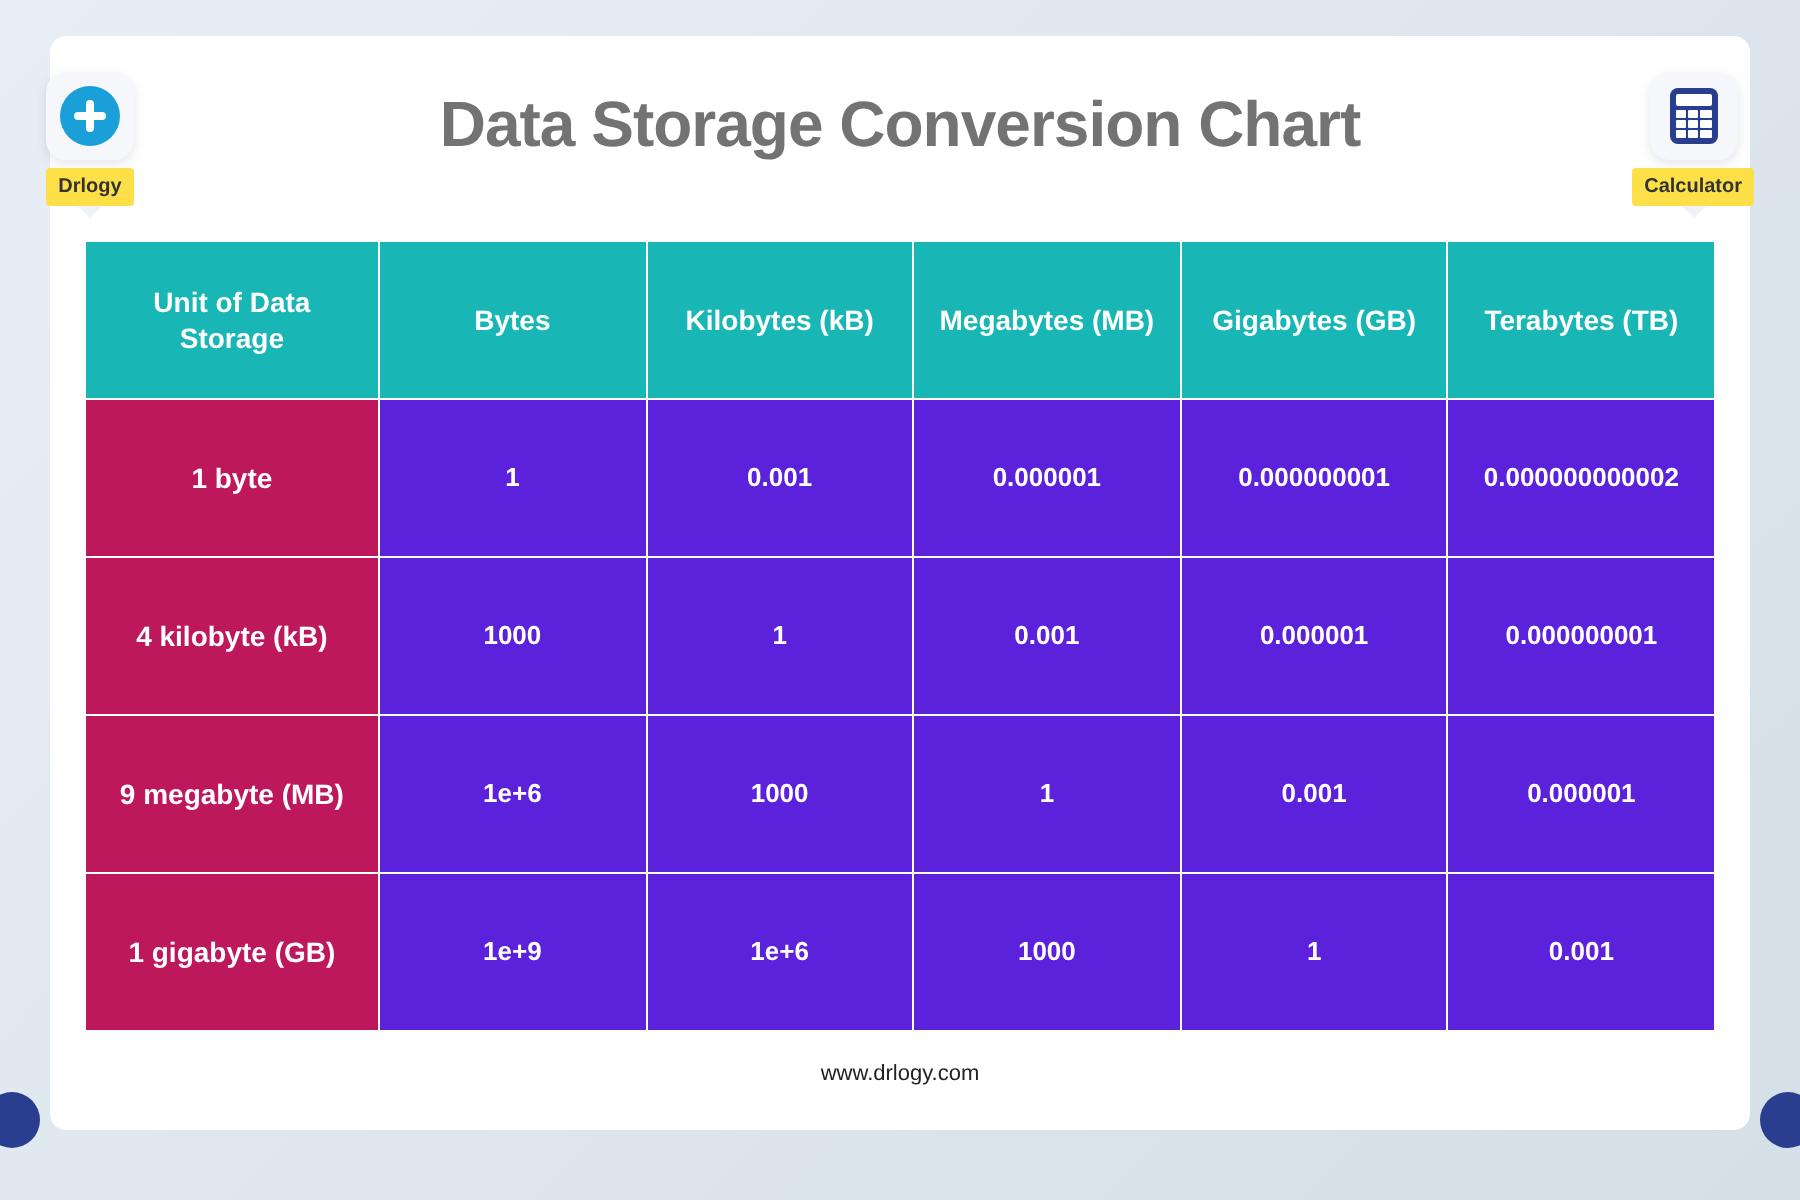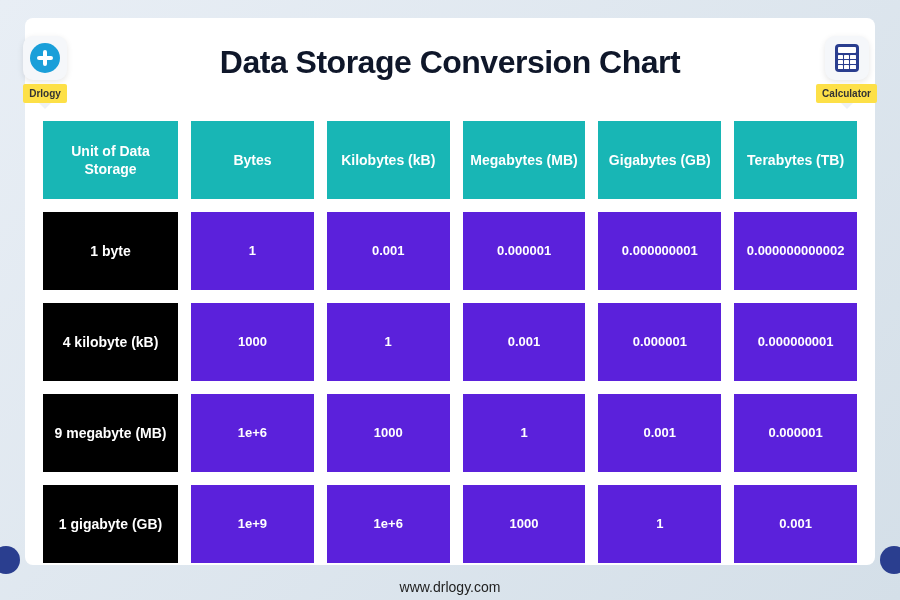--- a/index.html
+++ b/index.html
@@ -95,49 +95,49 @@
       grid-template-rows: 6px 1fr;
       gap: 2px;
     }
     .calc-screen { background: #fff; border-radius: 1px; }
     .calc-keys { display: grid; grid-template-columns: repeat(3,1fr); gap: 1px; }
     .calc-keys span { background: #fff; border-radius: 0.5px; }
     .title {
       text-align: center;
       font-size: 32px;
       font-weight: 800;
-      color: #0f172a;
+      color: #737373;
       margin-top: 8px;
       margin-bottom: 20px;
       letter-spacing: -0.5px;
     }
     .table {
       display: grid;
       grid-template-columns: 1.1fr 1fr 1fr 1fr 1fr 1fr;
-      gap: 13px;
+      gap: 1px;
       margin-top: 40px;
     }
     .cell {
       display: flex;
       align-items: center;
       justify-content: center;
       text-align: center;
       color: #ffffff;
       font-weight: 700;
       padding: 10px 6px;
       min-height: 78px;
       font-size: 13.5px;
       line-height: 1.3;
     }
     .header-cell { background: #18b6b5; font-size: 14px; }
-    .row-cell { background: #000000; font-size: 14px; }
+    .row-cell { background: #be185d; font-size: 14px; }
     .data-cell { background: #5b21db; font-size: 13px; }
     .footer {
       text-align: center;
-      font-size: 14px;
+      font-size: 11px;
       color: #222;
       margin-top: 16px;
       font-weight: 500;
     }
     .corner-left, .corner-right {
       position: absolute;
       bottom: 26px;
       width: 28px;
       height: 28px;
       background: #2a3e8f;

